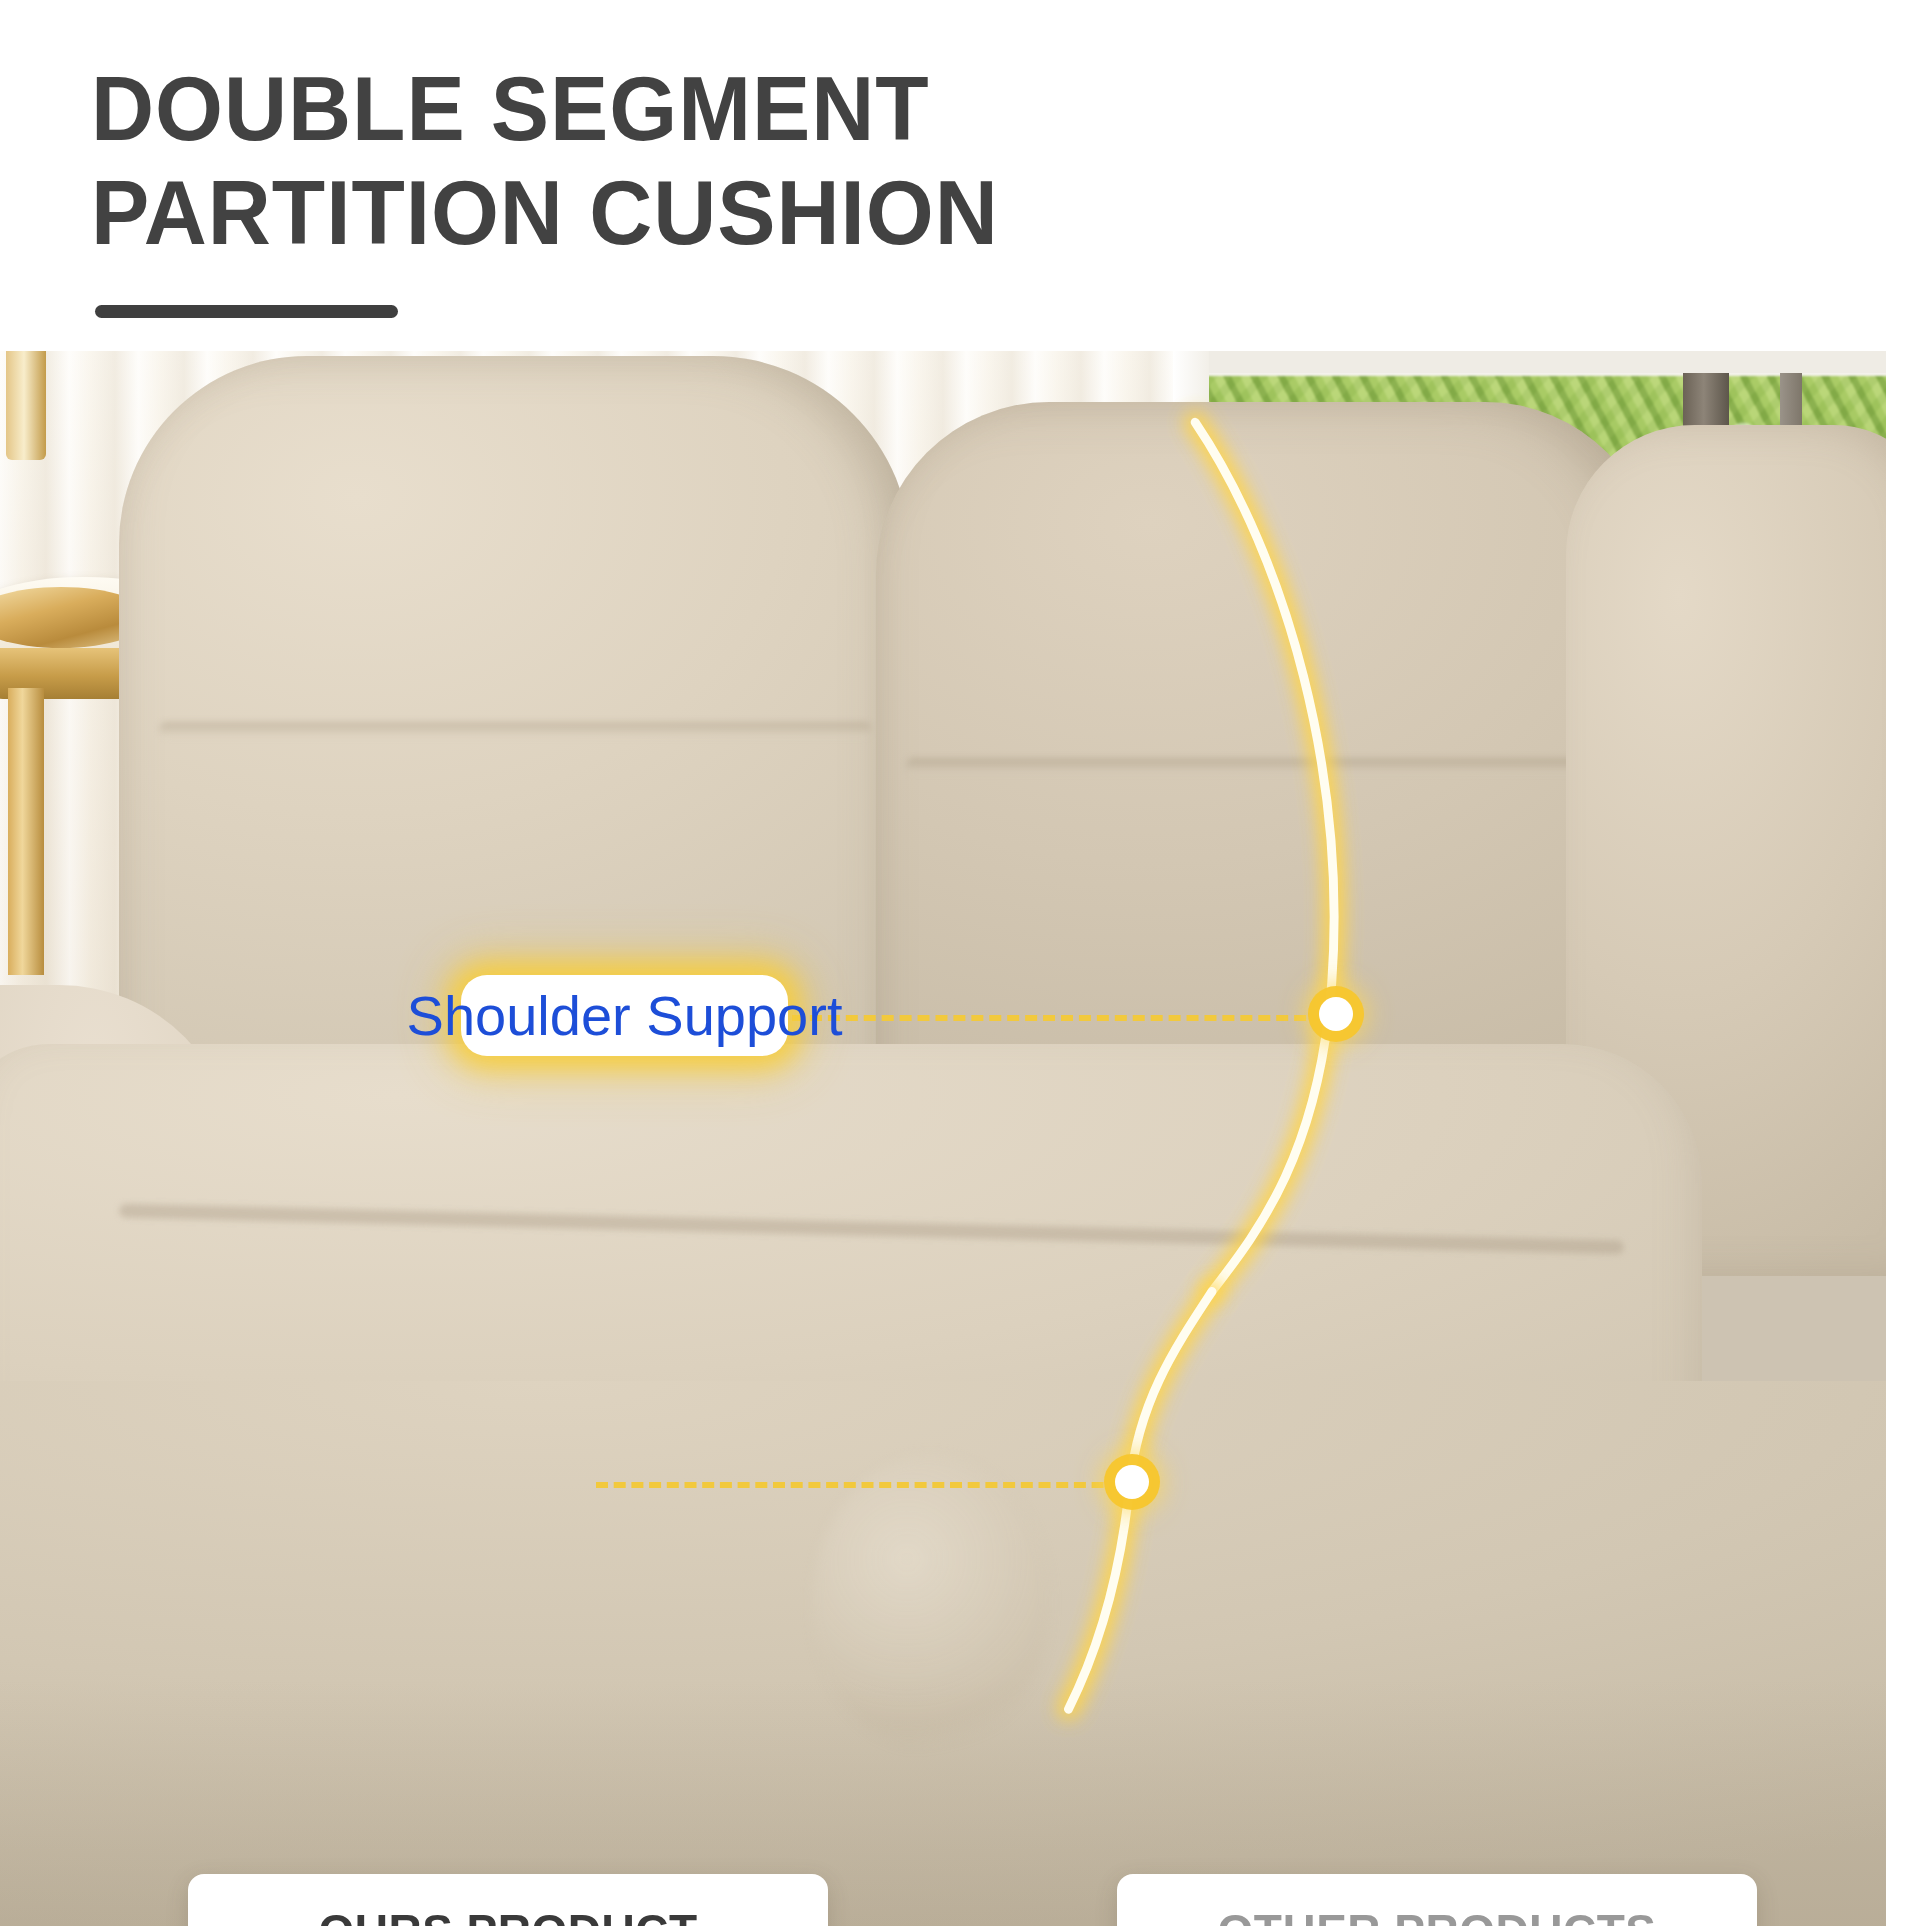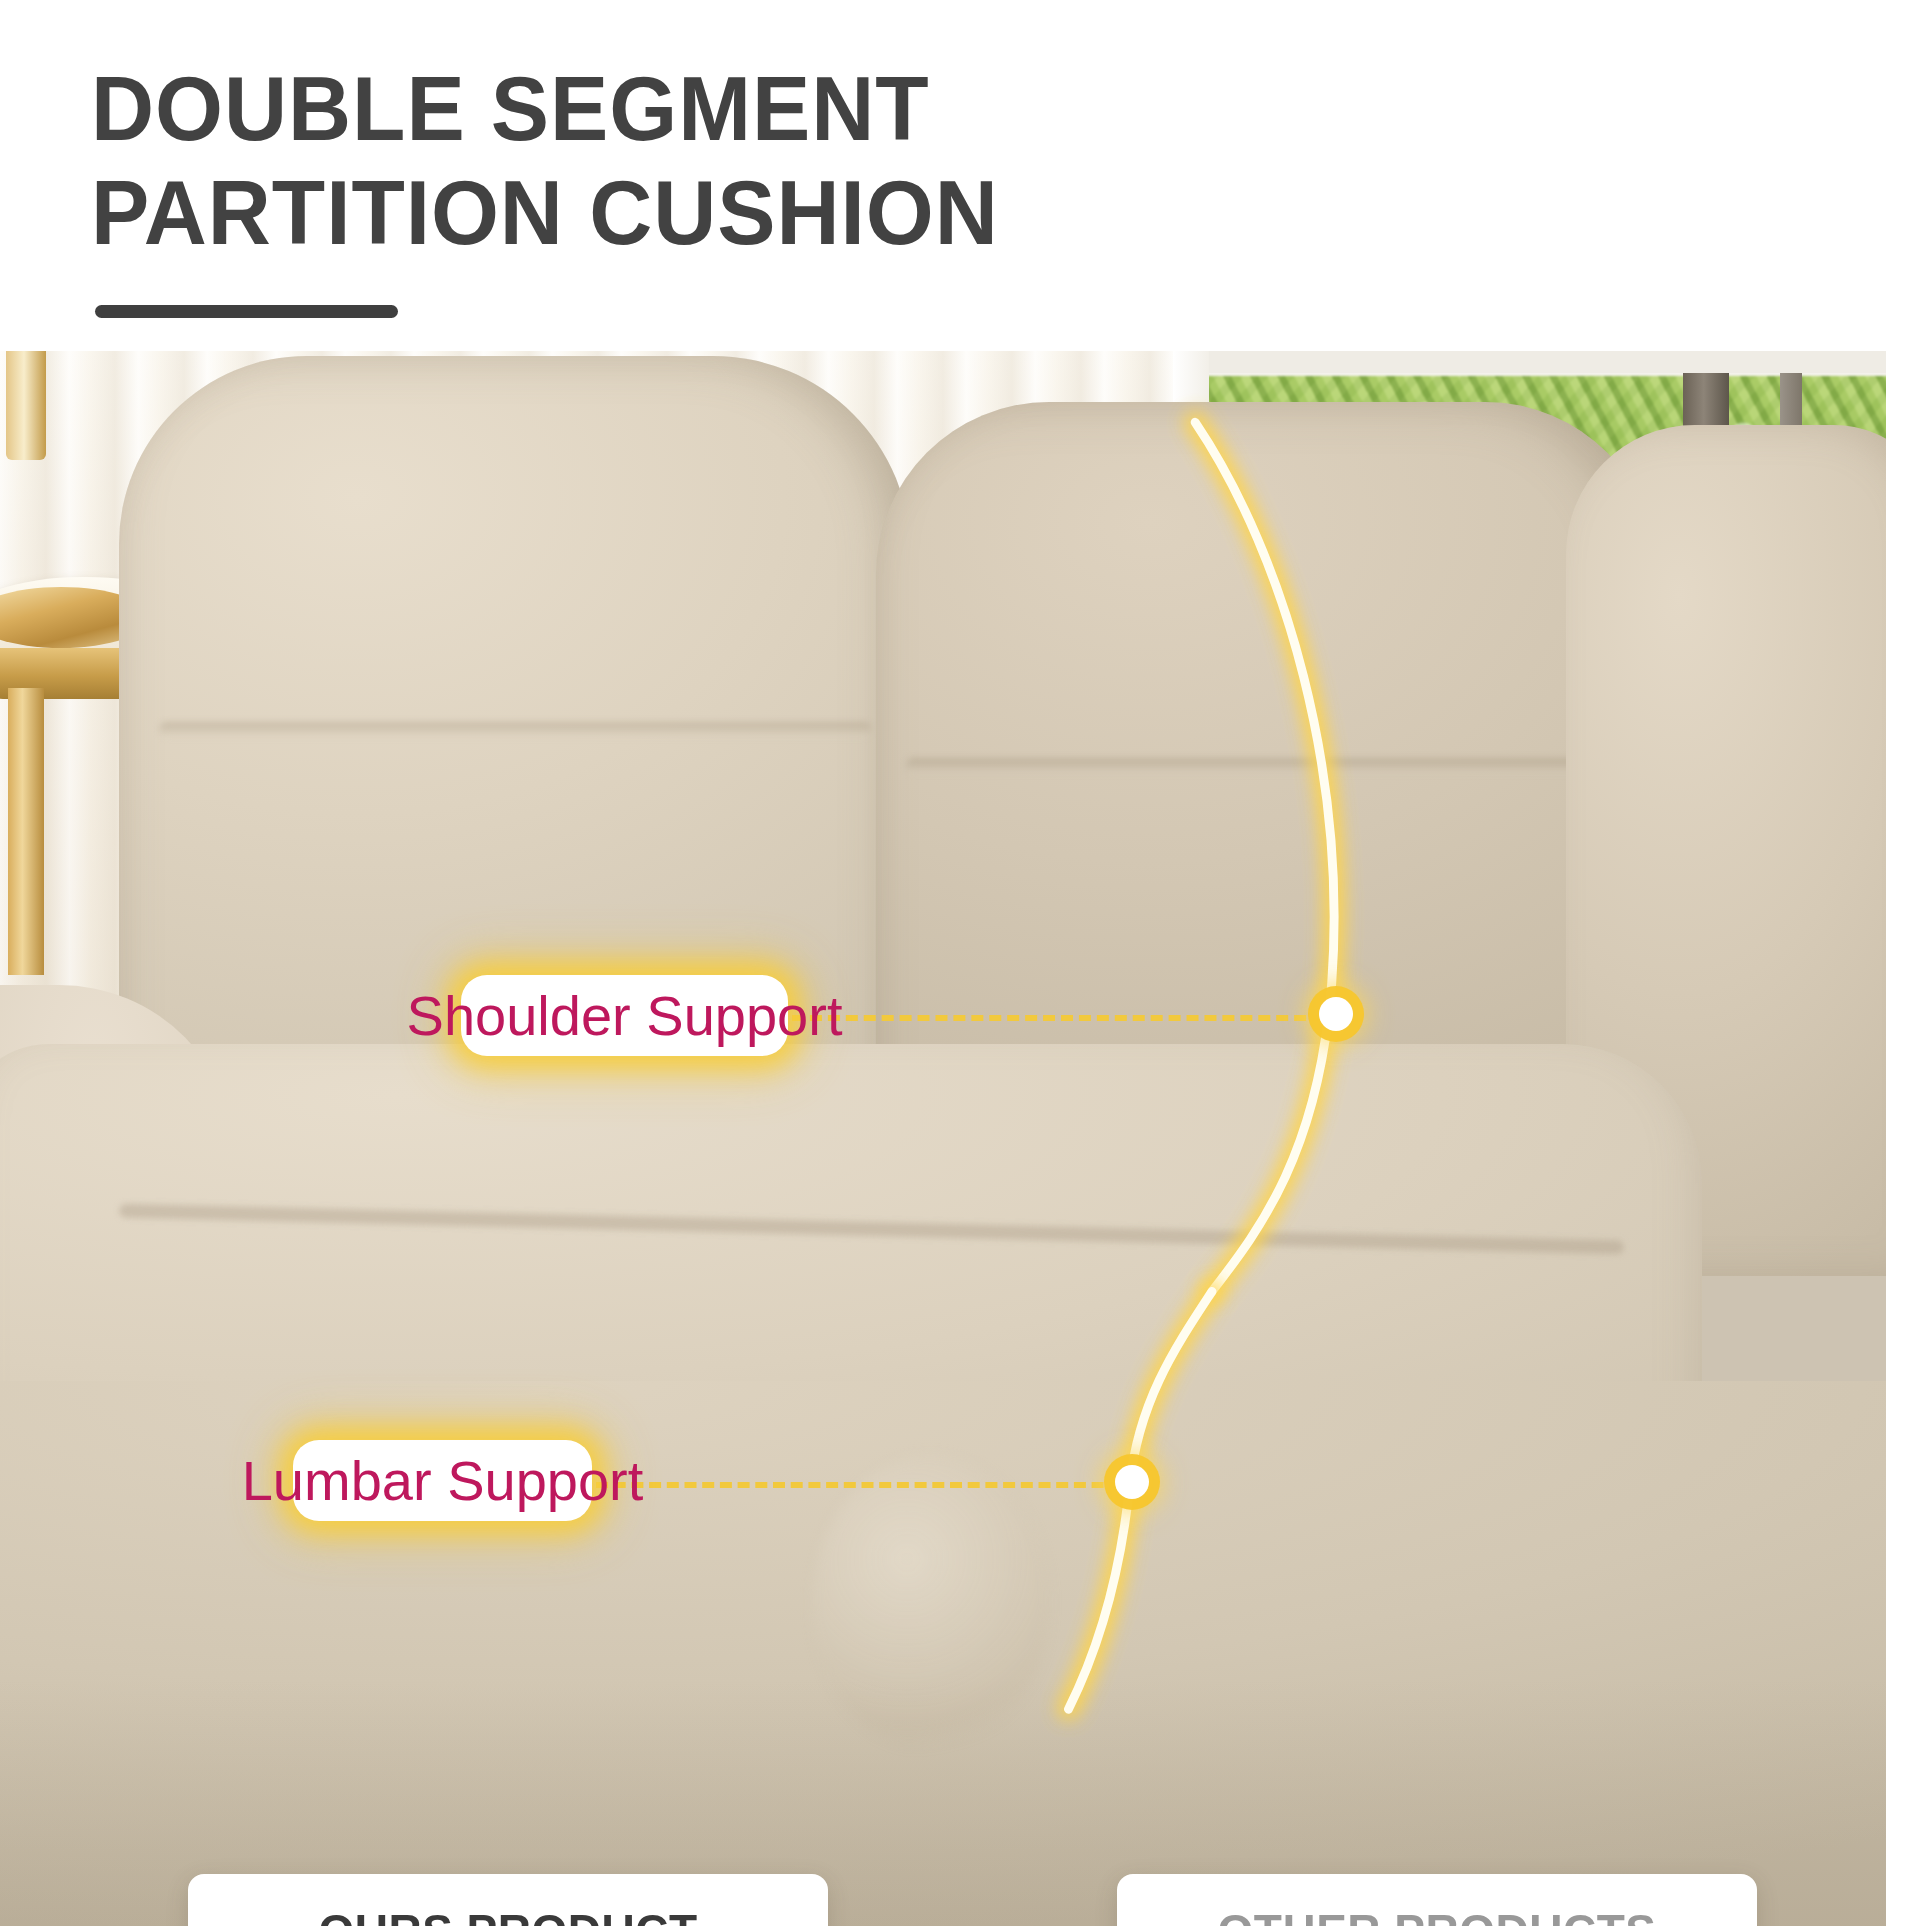--- a/index.html
+++ b/index.html
@@ -280,21 +280,21 @@
                 0 0 48px 18px rgba(247,205,61,0.45);
     display: flex;
     align-items: center;
     justify-content: center;
     padding: 0 30px;
     box-sizing: border-box;
   }
   .callout span {
     font-family: "Liberation Sans", sans-serif;
     font-size: 56px;
-    color: #be185d;
+    color: #1d4ed8;
     white-space: nowrap;
     line-height: 1;
   }
   .callout-shoulder { left: 461px; top: 624px; width: 327px; height: 81px; }
   .callout-lumbar   { left: 293px; top: 1089px; width: 299px; height: 81px; }
 
   .dash-line {
     position: absolute;
     height: 0;
     border-top: 6px dashed #f2c93d;
@@ -417,23 +417,20 @@
 
     <div class="dash-line dash-shoulder"></div>
     <div class="dash-line dash-lumbar"></div>
 
     <div class="marker-dot dot-shoulder"></div>
     <div class="marker-dot dot-lumbar"></div>
 
     <div class="callout callout-shoulder">
       <span>Shoulder Support</span>
     </div>
-    <div class="callout callout-lumbar">
-      <span>Lumbar Support</span>
-    </div>
 
     <div class="card card-ours">
       <div class="card-title">OURS PRODUCT</div>
 
     </div>
 
     <div class="card card-other">
       <div class="card-title">OTHER PRODUCTS</div>
 
     </div>

